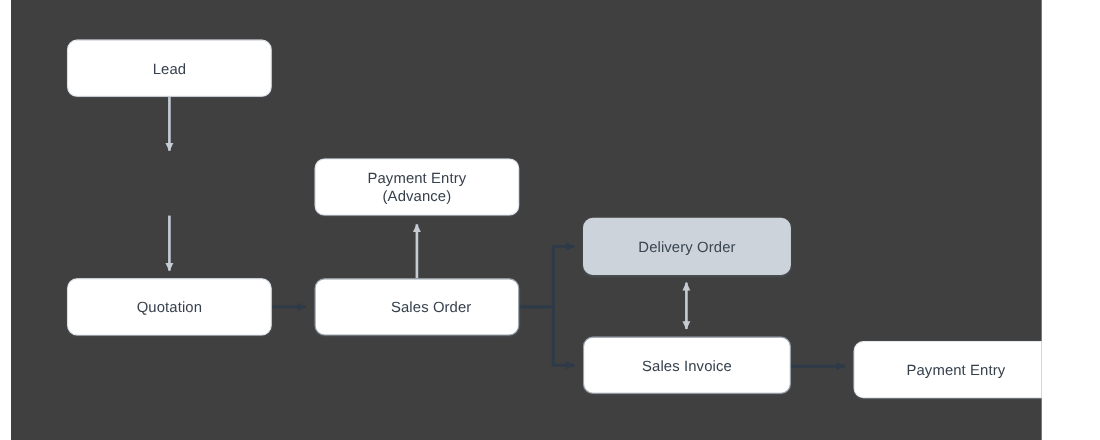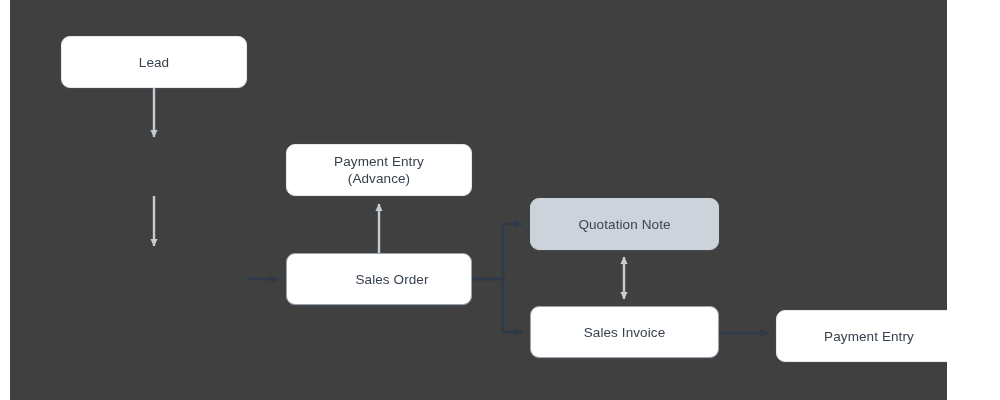--- a/index.html
+++ b/index.html
@@ -112,32 +112,35 @@
     <g>
       <path d="M709,333 L758,333" stroke="#2e3a47" stroke-width="2.6" fill="none" marker-end="url(#arrow-dark-end)"></path>
     </g>
   </svg>
 
   <div class="node" id="node-lead" style="left: 51px; top: 36px; width: 186px; height: 52px;">
     <span class="label">Lead</span>
   </div>
 
 
+  <div class="node" id="node-quotation" style="left: 51px; top: 253px; width: 186px; height: 52px;">
+    <span class="label">Quotation</span>
+  </div>
 
   <div class="node" id="node-payment-entry-advance" style="left: 276px; top: 144px; width: 186px; height: 52px;">
     <span class="label">Payment Entry
 (Advance)</span>
   </div>
 
   <div class="node strong" id="node-sales-order" style="left: 276px; top: 253px; width: 186px; height: 52px; padding-left: 26px;">
     <span class="label">Sales Order</span>
   </div>
 
   <div class="node highlight" id="node-delivery-note" style="left: 520px; top: 198px; width: 189px; height: 52px;">
-    <span class="label">Quotation Note</span>
+    <span class="label">Delivery Order</span>
   </div>
 
   <div class="node strong" id="node-sales-invoice" style="left: 520px; top: 306px; width: 189px; height: 52px;">
     <span class="label">Sales Invoice</span>
   </div>
 
   <div class="node" id="node-payment-entry" style="left: 766px; top: 310px; width: 186px; height: 52px;">
     <span class="label">Payment Entry</span>
   </div>
 

